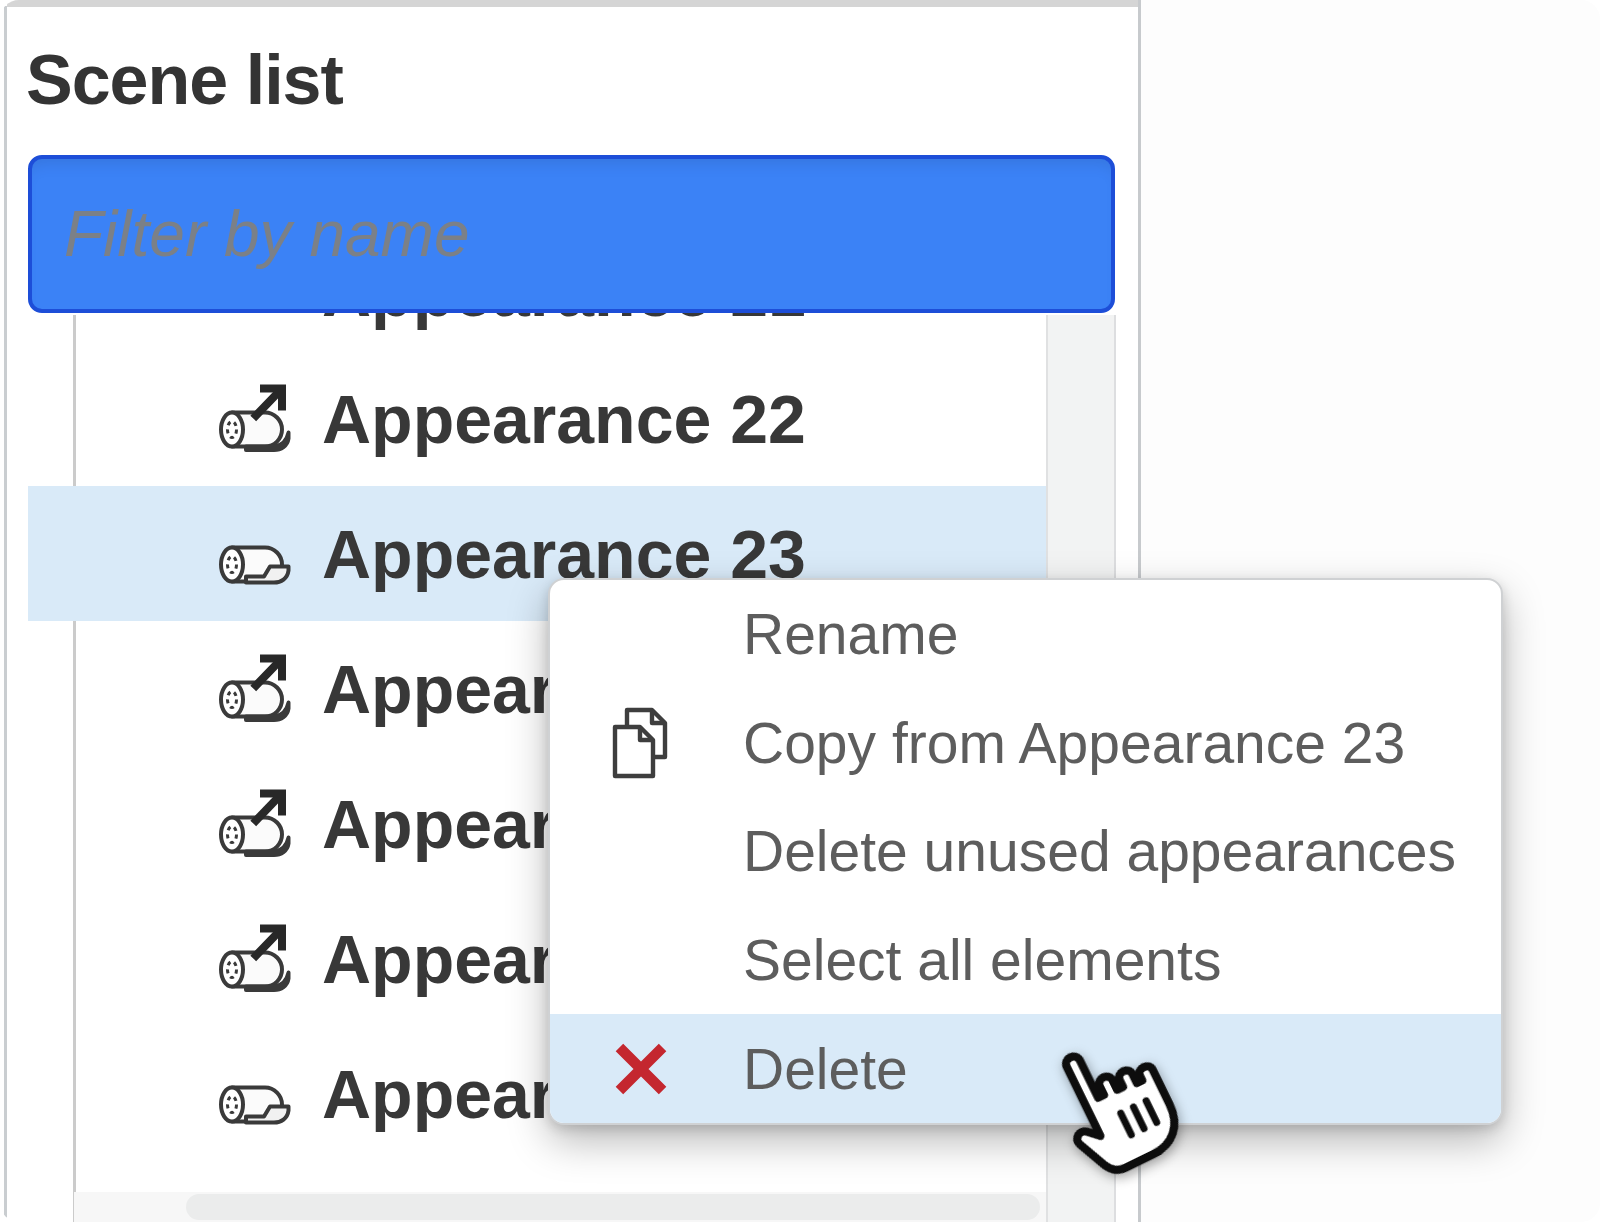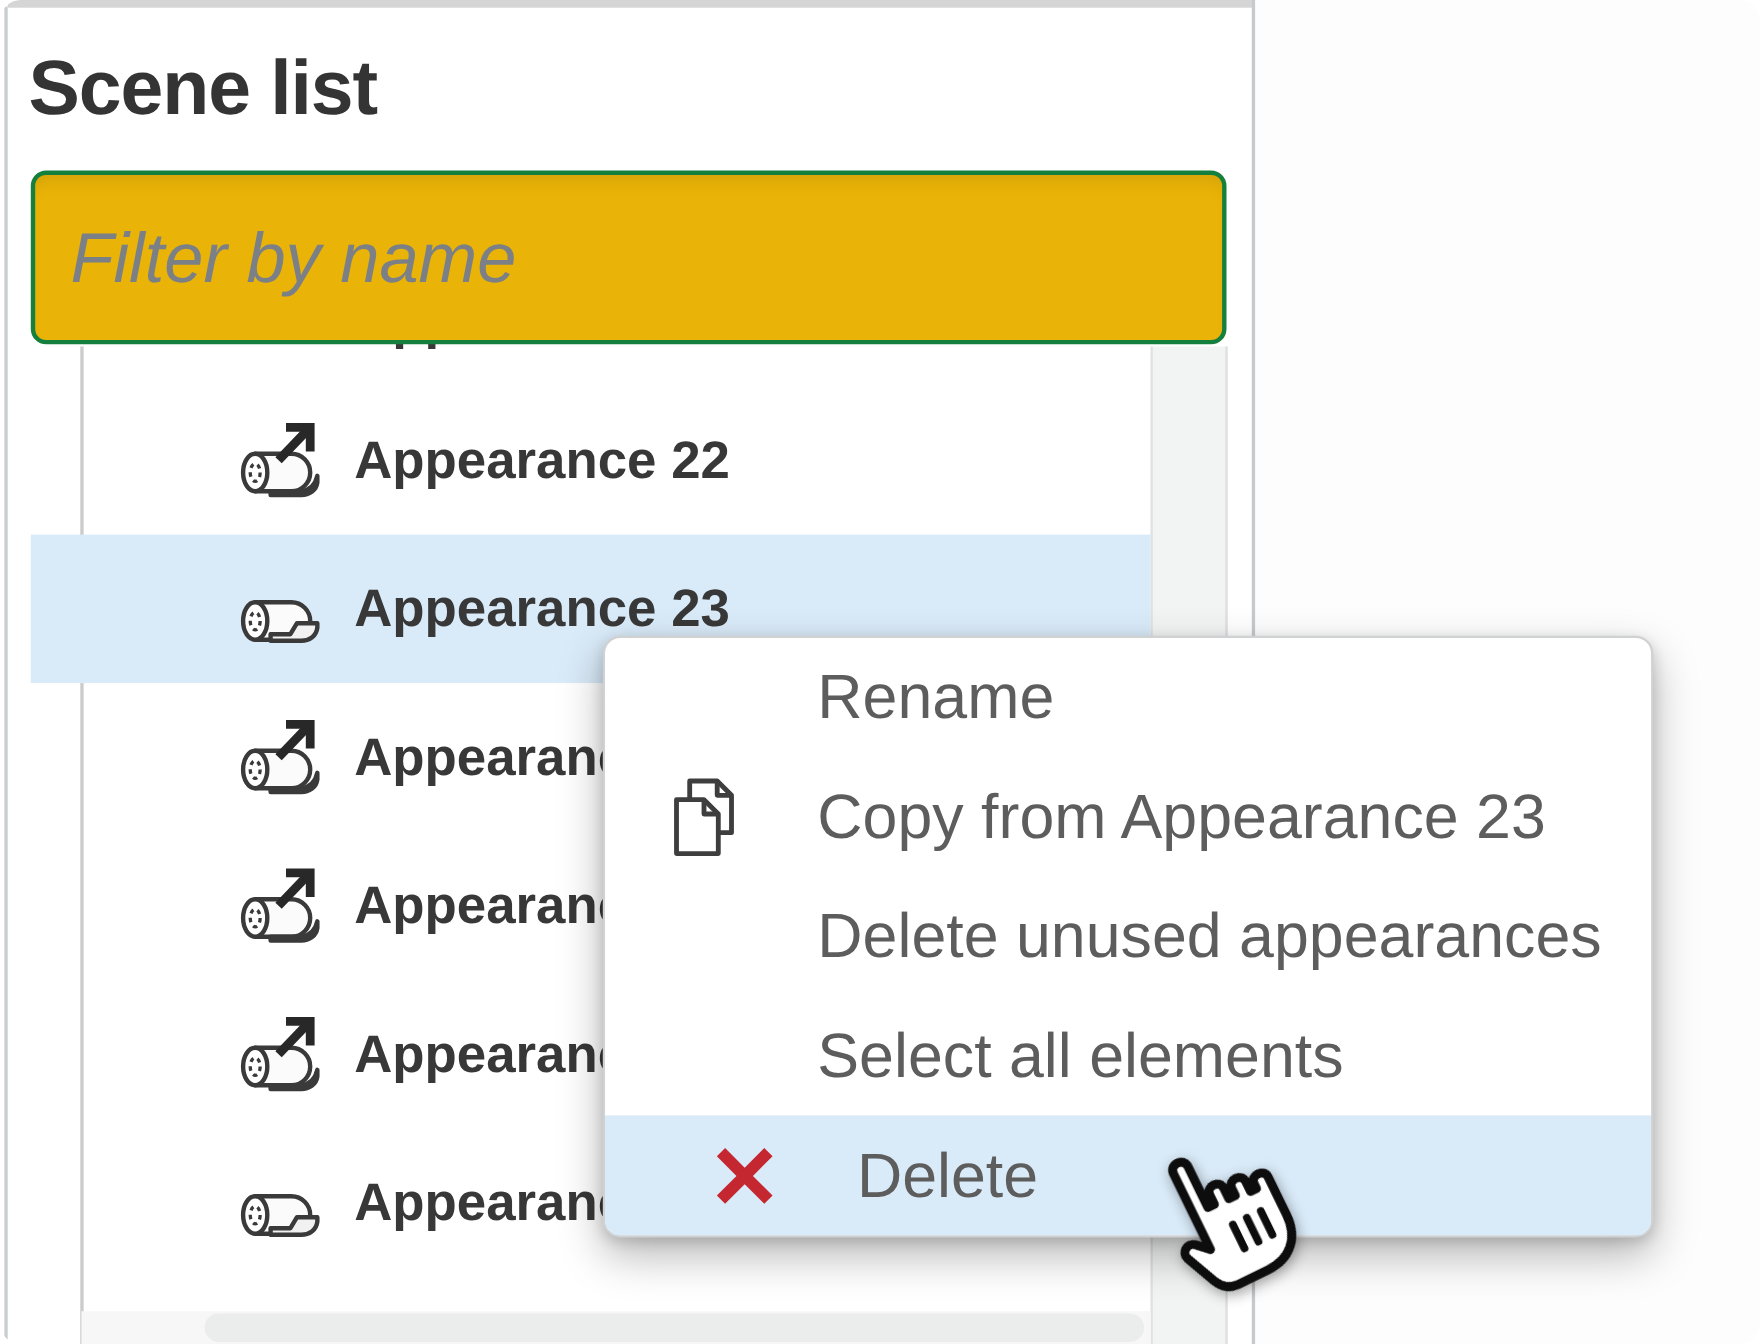--- a/index.html
+++ b/index.html
@@ -16,21 +16,21 @@
   .right-area{position:absolute;left:1141px;top:0;width:459px;height:1222px;background:#fdfdfd;}
 
   .page-title{
     position:absolute;left:26px;top:40px;z-index:2;
     font-size:70px;font-weight:bold;color:#343434;letter-spacing:-1px;
   }
 
   
   .filter-input{
     position:absolute;left:28px;top:155px;width:1087px;height:158px;z-index:3;
-    box-sizing:border-box;border:4px solid #15803d;border-radius:14px;background:#eab308;
+    box-sizing:border-box;border:4px solid #1d4ed8;border-radius:14px;background:#3b82f6;
     box-shadow:inset 0 14px 16px -10px rgba(0,0,0,.10);
     font-family:"Liberation Sans",sans-serif;
     font-size:64px;font-style:italic;color:#3a3a3a;padding:0 0 0 32px;outline:none;
   }
   .filter-input::placeholder{color:#7b8087;font-style:italic;opacity:1;}
 
   
   .tree-line{position:absolute;left:73px;top:315px;width:3px;height:907px;background:#cbcbcb;z-index:0;}
   .v-scroll-track{
     position:absolute;left:1046px;top:315px;width:70px;height:907px;z-index:0;
@@ -41,33 +41,33 @@
 
   
   .rows{position:absolute;left:0;top:216px;width:1046px;z-index:1;}
   .row{position:relative;height:135px;}
   .row.selected::before{
     content:"";position:absolute;left:28px;right:0;top:0;bottom:0;background:#d9eaf8;
   }
   .row .itm-icon{position:absolute;left:218px;top:50%;transform:translateY(-52%);width:80px;height:72px;}
   .row .itm-label{
     position:absolute;left:322px;top:50%;transform:translateY(-50%);
-    font-size:48px;font-weight:600;color:#383838;white-space:nowrap;
+    font-size:68px;font-weight:600;color:#383838;white-space:nowrap;
   }
   .row.partial .itm-label{transform:translateY(calc(-50% + 8px));}
 
   
   .context-menu{
     position:absolute;left:548px;top:578px;width:955px;height:547px;z-index:5;
     box-sizing:border-box;background:#fff;border:2px solid #cfd1d3;border-radius:16px;
     box-shadow:0 16px 40px rgba(0,0,0,.28),0 4px 12px rgba(0,0,0,.14);
     display:flex;flex-direction:column;overflow:hidden;
   }
   .menu-item{flex:1;display:flex;align-items:center;position:relative;}
-  .menu-item.highlighted{background:#d9eaf8;padding-left:36px;}
+  .menu-item.highlighted{background:#d9eaf8;}
   .mi-icon{width:74px;height:80px;margin-left:54px;flex:0 0 auto;display:flex;align-items:center;justify-content:center;}
   .mi-label{margin-left:65px;font-size:57px;color:#5d5d5d;white-space:nowrap;}
 
   
   .cursor{
     position:absolute;left:1053px;top:1022px;width:134px;height:152px;z-index:9;
     transform:rotate(-26deg);
     filter:drop-shadow(0 4px 6px rgba(0,0,0,.35));
     pointer-events:none;
   }

